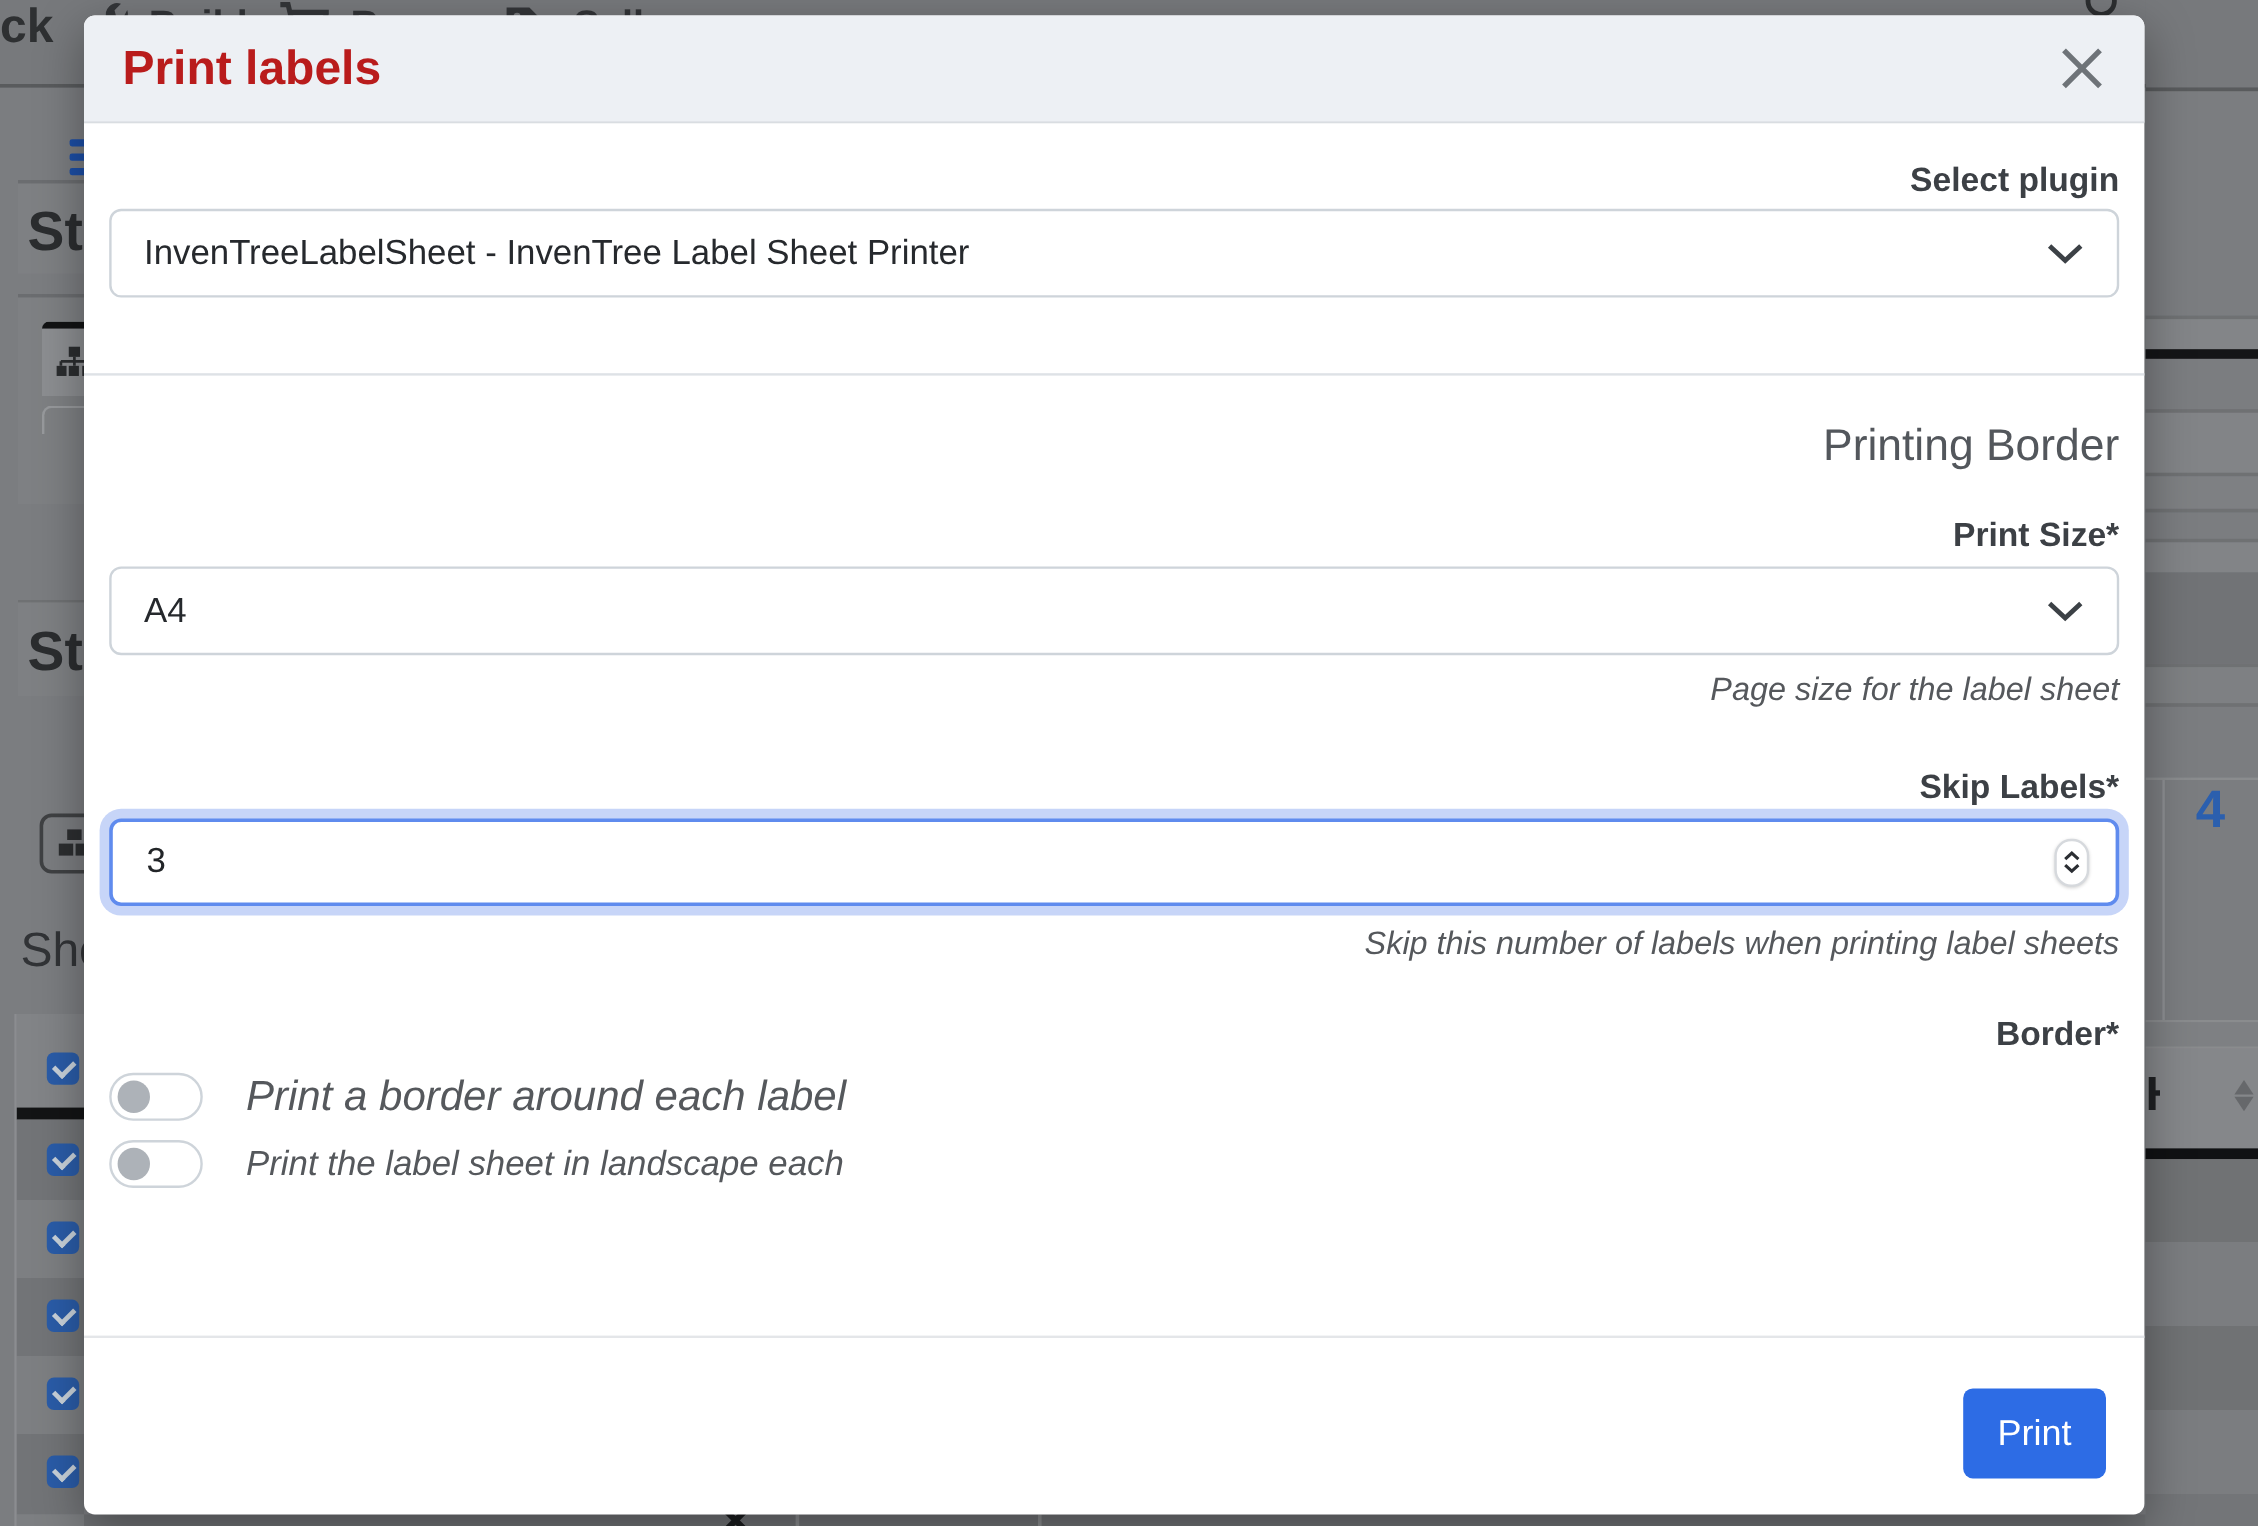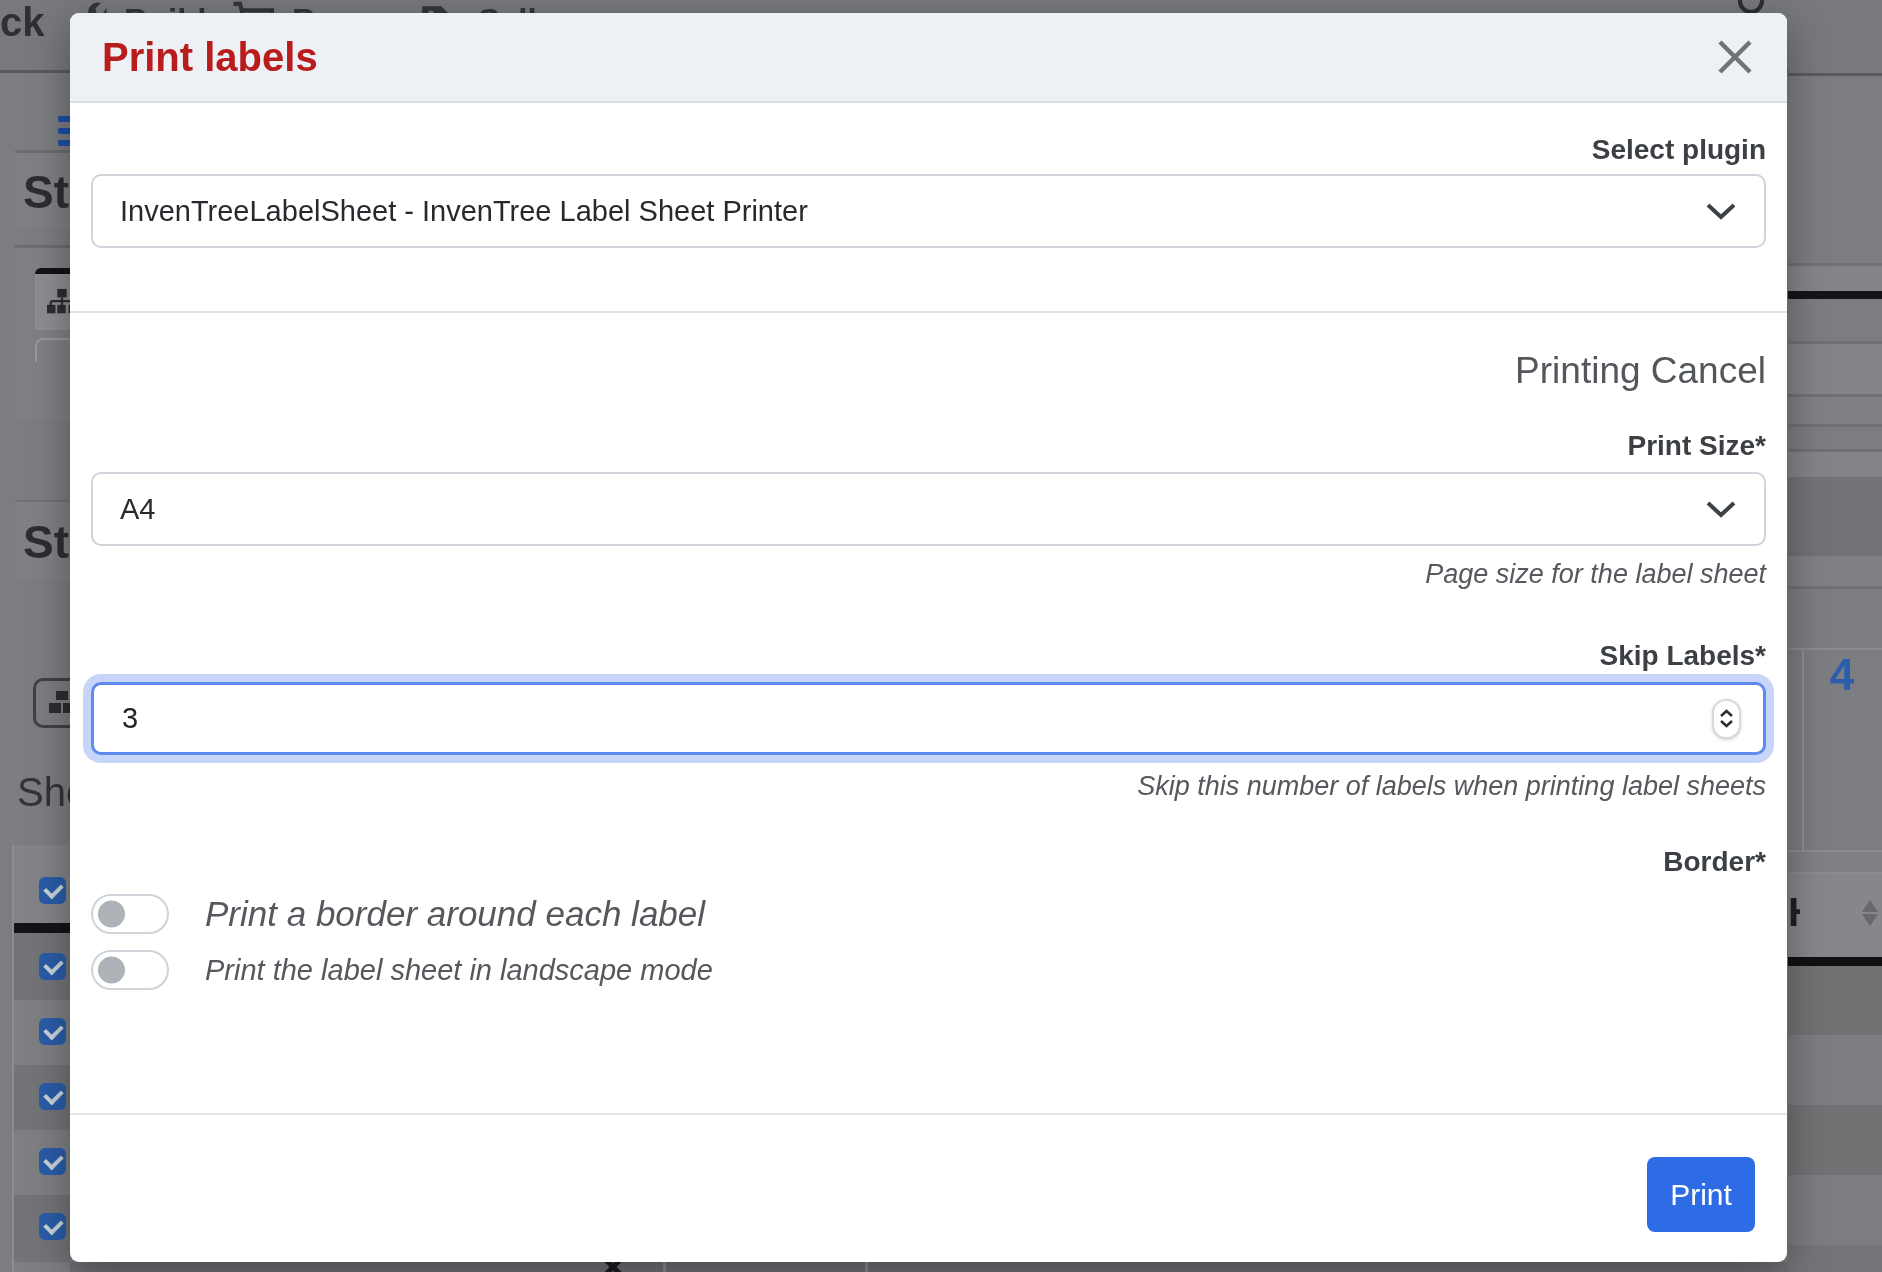--- a/index.html
+++ b/index.html
@@ -56,21 +56,21 @@
     box-shadow:0 1px 3px rgba(0,0,0,.18); display:flex; flex-direction:column; align-items:center; justify-content:center; gap:1px; cursor:pointer; }
   .toggle-row { margin-top:16px; display:flex; align-items:center; gap:36px; }
   .toggle { width:78px; height:40px; border-radius:20px; background:#fff; border:2px solid #ced4da; position:relative; cursor:pointer; flex:0 0 auto; }
   .toggle::after { content:""; position:absolute; left:5px; top:50%; transform:translateY(-50%);
     width:27px; height:27px; border-radius:50%; background:#adb2b8; }
   .modal-footer { flex:0 0 auto; border-top:2px solid #e4e6e9; margin:12px 0 0 0;
     display:flex; justify-content:flex-end; gap:16px; padding:42px 32px 30px 0; }
   .btn { height:75px; border:none; border-radius:8px; font-size:30px; color:#ffffff;
     display:flex; align-items:center; justify-content:center; font-family:"Liberation Sans", sans-serif; cursor:pointer; }
   .btn-cancel { width:154px; background:#5e5f62; }
-  .btn-print { width:108px; background:#2d6ce5; }
+  .btn-print { width:119px; background:#2d6ce5; }
 </style>
 </head>
 <body>
 
 <div class="abs bg-nav">
   <span class="bg-brand">ck</span>
   <svg class="abs" style="left:72px; top:0;" width="38" height="38" viewBox="0 0 24 24">
     <path d="M21.5 5.2a6 6 0 0 1-7.8 7.6L7 19.5a2.2 2.2 0 0 1-3.1-3.1L10.6 9.7A6 6 0 0 1 18.2 2l-3.4 3.4.9 3.4 3.4.9z" fill="#333538"></path>
   </svg>
   <span class="bg-navtext" style="left:124px;">Build</span>
@@ -203,21 +203,21 @@
   <div class="modal-body">
     <div class="field-label" style="margin-top:30px; margin-bottom:8px;">Select plugin</div>
     <div class="select">
       <span>InvenTreeLabelSheet - InvenTree Label Sheet Printer</span>
       <svg width="34" height="20" viewBox="0 0 34 20">
         <path d="M4 4 L17 16 L30 4" stroke="#3c4146" stroke-width="4" fill="none"></path>
       </svg>
     </div>
 
     <div class="divider"></div>
-    <div class="section-heading">Printing Cancel</div>
+    <div class="section-heading">Printing Border</div>
 
     <div class="field-label" style="margin-top:36px; margin-bottom:10px;">Print Size*</div>
     <div class="select">
       <span>A4</span>
       <svg width="34" height="20" viewBox="0 0 34 20">
         <path d="M4 4 L17 16 L30 4" stroke="#3c4146" stroke-width="4" fill="none"></path>
       </svg>
     </div>
     <div class="helper" style="margin-top:13px;">Page size for the label sheet</div>
 
@@ -236,20 +236,20 @@
     <div class="helper" style="margin-top:16px;">Skip this number of labels when printing label sheets</div>
 
     <div class="field-label" style="margin-top:44px;">Border*</div>
     <div class="toggle-row">
       <span class="toggle"></span>
       <span class="helper" style="font-size:35px;">Print a border around each label</span>
     </div>
 
     <div class="toggle-row">
       <span class="toggle"></span>
-      <span class="helper" style="font-size:29px;">Print the label sheet in landscape mode</span>
+      <span class="helper" style="font-size:29px;">Print the label sheet in landscape each</span>
     </div>
   </div>
 
   <div class="modal-footer">
     <button class="btn btn-print">Print</button>
   </div>
 </div>
 
 </body></html>

